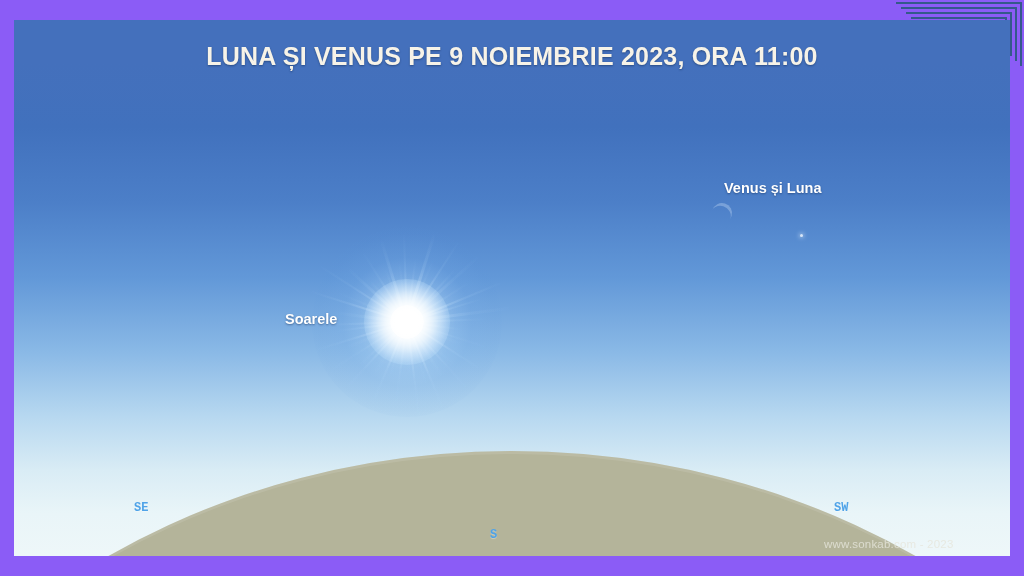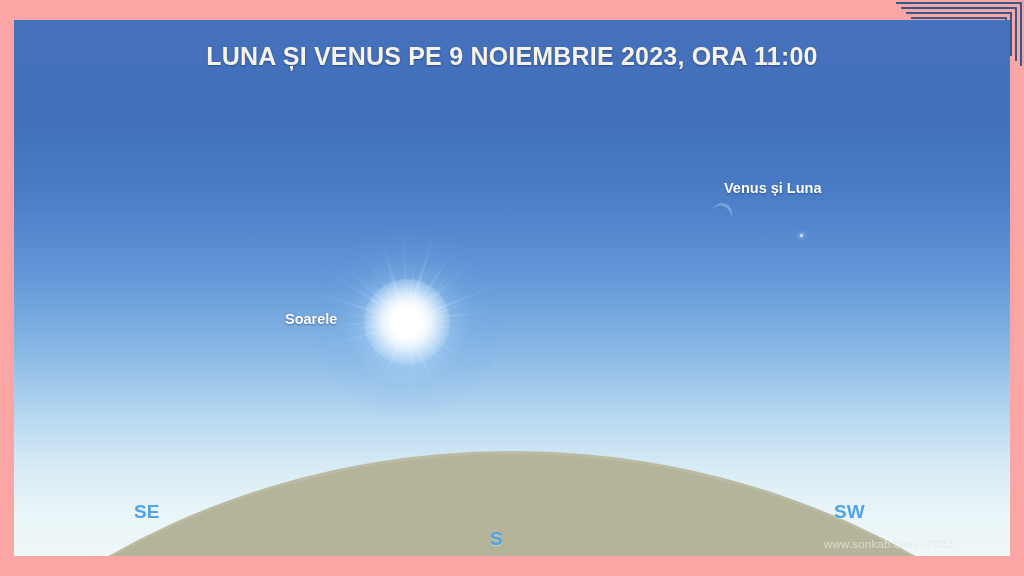--- a/index.html
+++ b/index.html
@@ -13,21 +13,21 @@
     height: 576px;
     overflow: hidden;
     font-family: "Liberation Sans", sans-serif;
   }
 
   
   #frame {
     position: relative;
     width: 1024px;
     height: 576px;
-    background: #fca5a5;
+    background: #8b5cf6;
     overflow: hidden;
   }
 
   
   .corner-lines {
     position: absolute;
     top: 0;
     right: 0;
     width: 130px;
     height: 70px;
@@ -194,23 +194,23 @@
     font-weight: bold;
     text-shadow: 0 1px 2px rgba(20,50,95,.55);
     white-space: nowrap;
   }
   #label-venus-moon { left: 710px; top: 160px; }
   #label-sun        { left: 271px; top: 291px; }
 
   .dir-label {
     position: absolute;
     color: #4fa3e8;
-    font-size: 19px;
+    font-size: 12px;
     font-weight: bold;
-    font-family: Liberation Sans, sans-serif;
+    font-family: Liberation Mono, monospace;
     text-shadow: 0 1px 1px rgba(255,255,255,.35);
     white-space: nowrap;
   }
   #dir-se { left: 120px; top: 481px; }
   #dir-s  { left: 476px; top: 508px; }
   #dir-sw { left: 820px; top: 481px; text-align: right; }
 
   #watermark {
     position: absolute;
     left: 810px;

